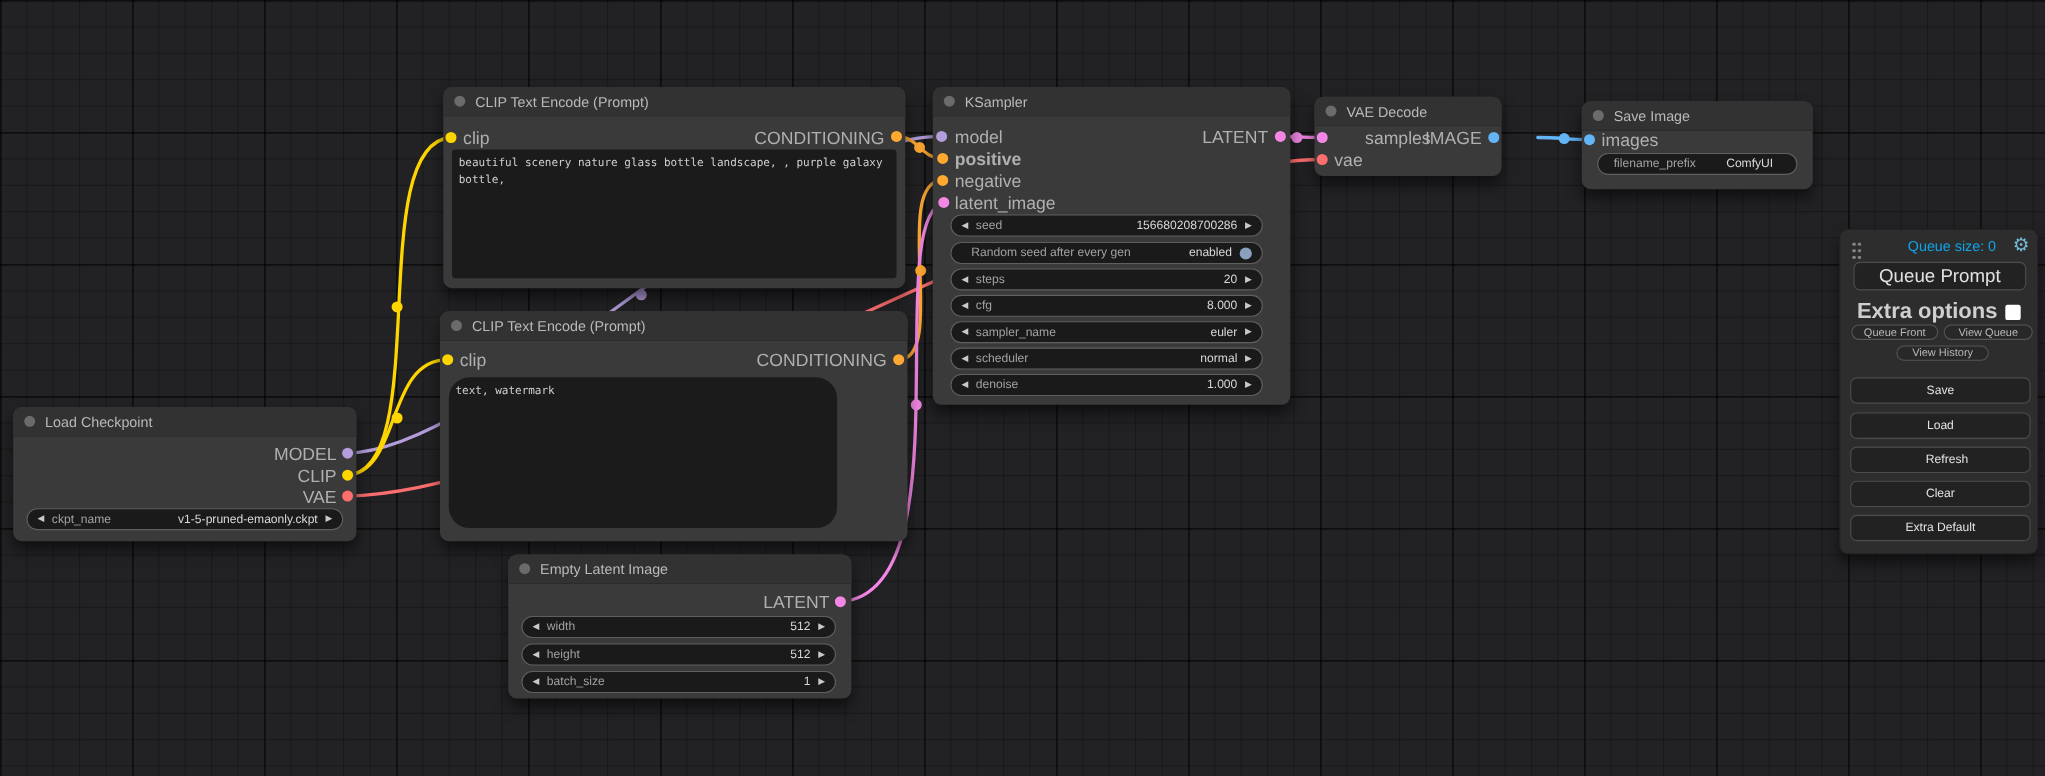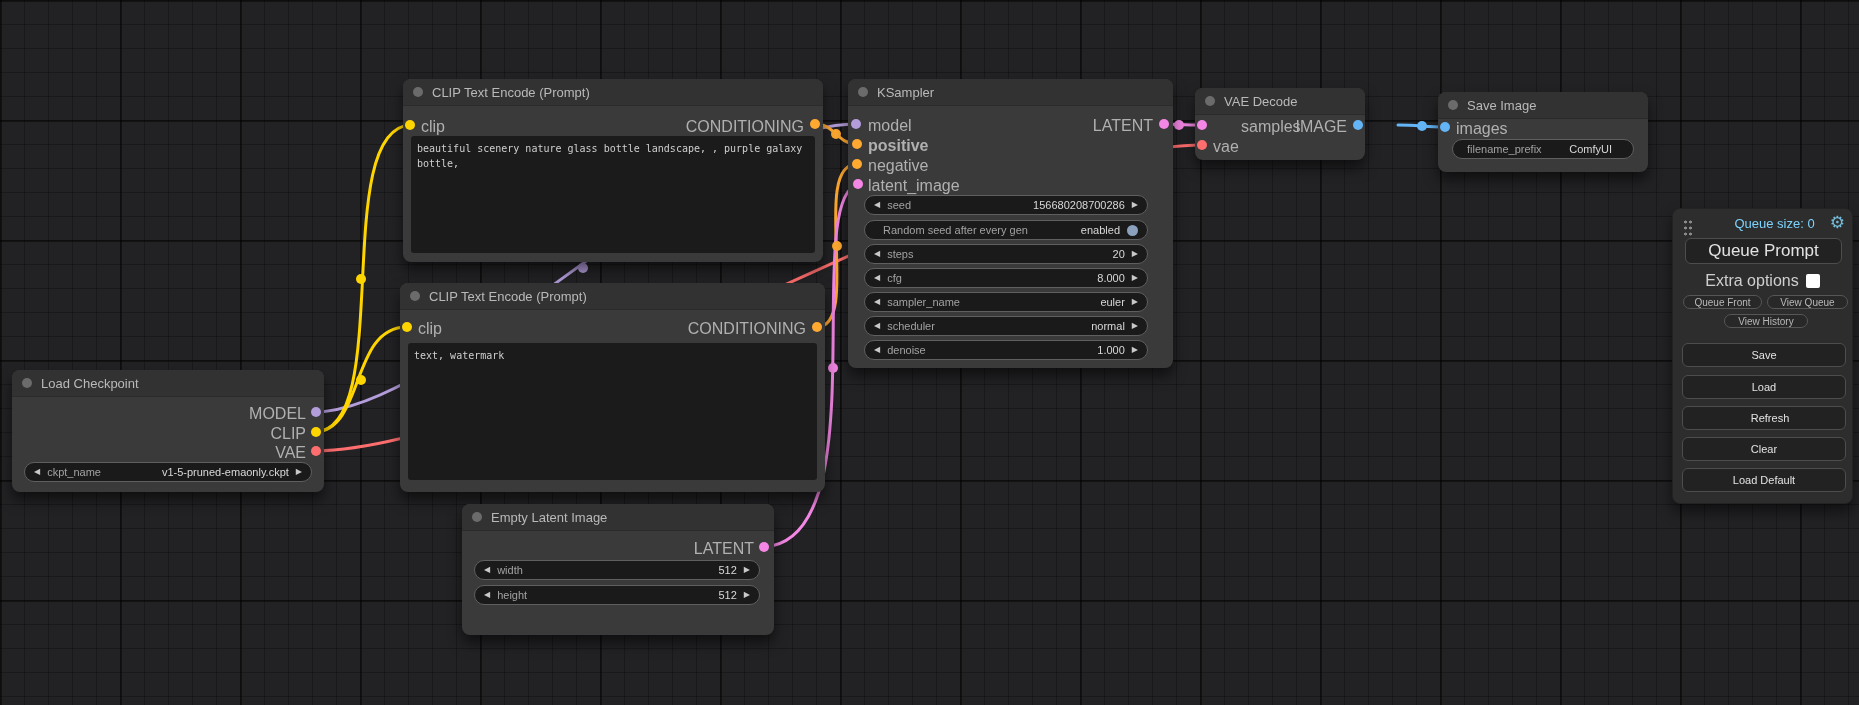--- a/index.html
+++ b/index.html
@@ -36,29 +36,29 @@
   .warr-l::before{content:"\25C0";}
   .warr-r::before{content:"\25B6";}
   .toggle{width:11px;height:11px;border-radius:50%;background:#8aa0bd;}
   
   .qpanel{position:absolute;left:1672px;top:208px;width:181px;height:296px;z-index:4;
           background:#2d2d2d;border:1px solid #232323;border-radius:8px;box-sizing:border-box;
           box-shadow:0 8px 14px rgba(0,0,0,.5);}
   .qhandle{position:absolute;left:10px;top:10px;width:9px;height:17px;
            background:radial-gradient(circle,#8a8a8a 1.4px,transparent 1.6px);
            background-size:5px 6px;}
-  .qsize{position:absolute;left:0;right:0;top:7px;text-align:center;font-size:13px;color:#7dd3fc;margin-left:24px;}
+  .qsize{position:absolute;left:0;right:0;top:7px;text-align:center;font-size:13px;color:#0ea5e9;margin-left:24px;}
   .gear{position:absolute;right:7px;top:3px;font-size:17px;color:#74bcda;}
   .btn{position:absolute;box-sizing:border-box;background:#222222;border:1px solid #4d4d4d;
        color:#e2e2e2;display:flex;align-items:center;justify-content:center;white-space:nowrap;}
   .btn-big{left:9px;width:164px;height:24px;border-radius:6px;font-size:11px;}
   .btn-qp{left:12px;top:29px;width:157px;height:26px;border-radius:6px;font-size:17px;}
   .btn-sm{height:14px;border-radius:8px;font-size:10px;color:#b8b8b8;background:#282828;border-color:#565656;}
   .extras{position:absolute;left:0;right:0;top:63px;display:flex;align-items:center;justify-content:center;gap:7px;}
-  .extras .xlabel{font-size:16px;color:#cfcfcf;}
+  .extras .xlabel{font-size:20px;color:#cfcfcf;font-weight:bold;}
   .checkbox{width:14px;height:14px;background:#ffffff;border-radius:2px;}
 </style>
 </head>
 <body>
 
 <svg id="links" width="1859" height="705">
   <g fill="none" stroke-width="3" stroke-linecap="round">
     <path d="M315,412 C450,410 700,124 856,124" stroke="#B39DDB"></path>
     <path d="M315,432 C395,430 330,130 410,125" stroke="#FFD500"></path>
     <path d="M315,432 C365,430 350,327 407,327" stroke="#FFD500"></path>
@@ -116,21 +116,21 @@
 
 <div class="node" style="left:400px;top:283px;width:425px;height:209px;">
   <div class="ntitle">
     <span class="cdot"></span>
     <span class="tlabel">CLIP Text Encode (Prompt)</span>
   </div>
   <span class="sdot" style="left:2px;top:39px;background:#FFD500;"></span>
   <span class="slabel" style="left:18px;top:37px;">clip</span>
   <span class="slabel out" style="right:19px;top:37px;">CONDITIONING</span>
   <span class="sdot" style="right:3px;top:39px;background:#FFA931;"></span>
-  <div class="prompt" style="left:8px;top:60px;width:409px;height:137px;">text, watermark</div>
+  <div class="prompt" style="left:8px;top:60px;width:353px;height:137px;border-radius:19px;">text, watermark</div>
 </div>
 
 <div class="node" style="left:462px;top:504px;width:312px;height:131px;">
   <div class="ntitle">
     <span class="cdot"></span>
     <span class="tlabel">Empty Latent Image</span>
   </div>
   <span class="slabel out" style="right:20px;top:36px;">LATENT</span>
   <span class="sdot" style="right:5px;top:38px;background:#F487E5;"></span>
   <div class="widget" style="left:12px;top:56px;width:286px;">
@@ -138,20 +138,27 @@
     <span>width</span>
     <span class="sp"></span>
     <span class="wval">512</span>
     <span class="warr warr-r"></span>
   </div>
   <div class="widget" style="left:12px;top:81px;width:286px;">
     <span class="warr warr-l"></span>
     <span>height</span>
     <span class="sp"></span>
     <span class="wval">512</span>
+    <span class="warr warr-r"></span>
+  </div>
+  <div class="widget" style="left:12px;top:106px;width:286px;">
+    <span class="warr warr-l"></span>
+    <span>batch_size</span>
+    <span class="sp"></span>
+    <span class="wval">1</span>
     <span class="warr warr-r"></span>
   </div>
 </div>
 
 <div class="node" style="left:848px;top:79px;width:325px;height:289px;">
   <div class="ntitle">
     <span class="cdot"></span>
     <span class="tlabel">KSampler</span>
   </div>
   <span class="sdot" style="left:3px;top:40px;background:#B39DDB;"></span>
@@ -255,14 +262,14 @@
   </div>
 
   <div class="btn btn-sm" style="left:10px;top:86px;width:79px;">Queue Front</div>
   <div class="btn btn-sm" style="left:94px;top:86px;width:81px;">View Queue</div>
   <div class="btn btn-sm" style="left:51px;top:105px;width:84px;">View History</div>
 
   <div class="btn btn-big" style="top:134px;">Save</div>
   <div class="btn btn-big" style="top:166px;">Load</div>
   <div class="btn btn-big" style="top:197px;padding-left:12px;">Refresh</div>
   <div class="btn btn-big" style="top:228px;">Clear</div>
-  <div class="btn btn-big" style="top:259px;">Load Default</div>
+  <div class="btn btn-big" style="top:259px;">Extra Default</div>
 </div>
 
 </body></html>

